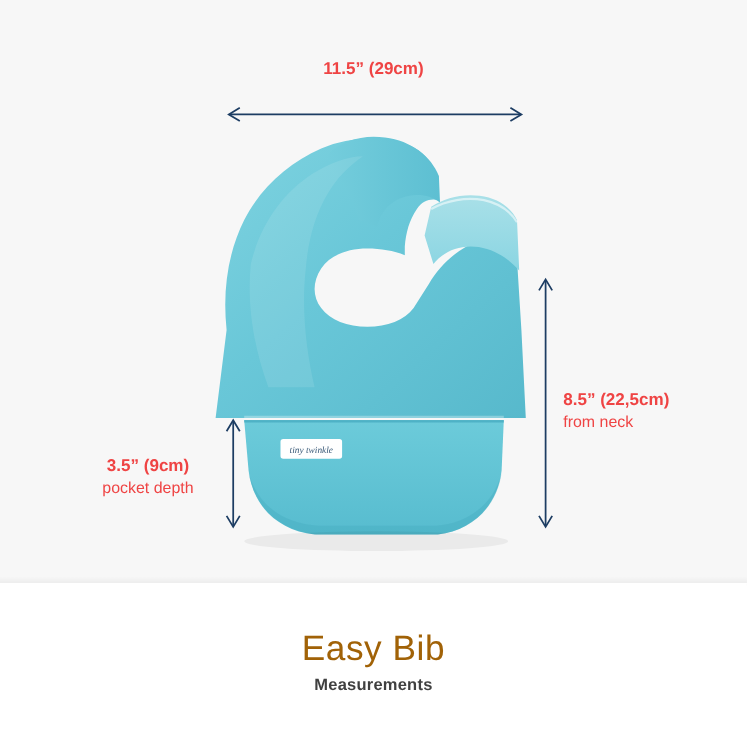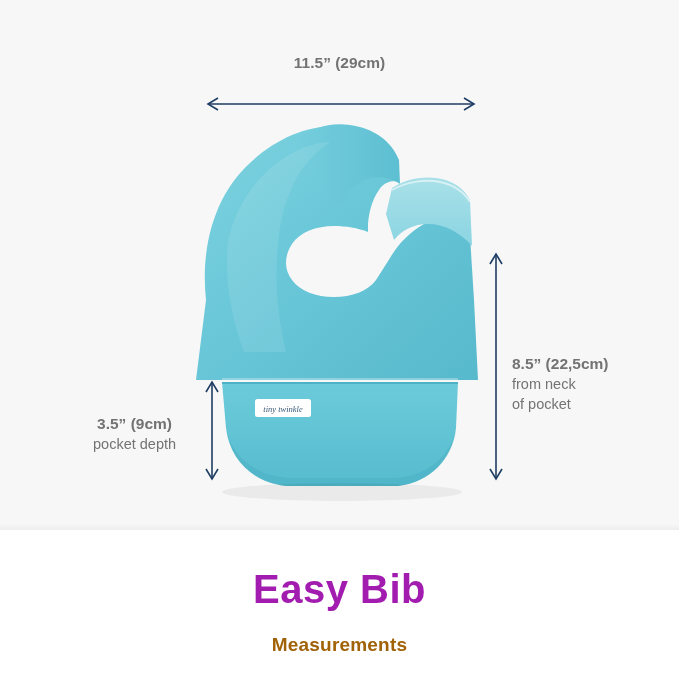--- a/index.html
+++ b/index.html
@@ -40,38 +40,38 @@
 
   
   #title-block {
     position: absolute;
     left: 0;
     top: 566px;
     width: 679px;
     text-align: center;
   }
   #product-title {
-    font-size: 40px;
-    font-weight: bold;
-    color: #a21caf;
+    font-size: 32px;
+    font-weight: normal;
+    color: #a16207;
     letter-spacing: 0.5px;
     line-height: 46px;
   }
   #product-subtitle {
-    margin-top: 22px;
-    font-size: 19px;
+    margin-top: 2px;
+    font-size: 15px;
     font-weight: bold;
-    color: #a16207;
+    color: #404040;
     letter-spacing: 0.2px;
   }
 
   
   .meas-label {
     position: absolute;
-    color: #737373;
+    color: #ef4444;
   }
   .meas-value {
     font-size: 15.5px;
     font-weight: bold;
     line-height: 21px;
     white-space: nowrap;
   }
   .meas-desc {
     font-size: 14.5px;
     font-weight: normal;
@@ -239,21 +239,20 @@
     </g>
   </svg>
 
   <div class="meas-label" id="label-shoulder">
     <div class="meas-value">11.5” (29cm)</div>
   </div>
 
   <div class="meas-label" id="label-neck">
     <div class="meas-value">8.5” (22,5cm)</div>
     <div class="meas-desc">from neck</div>
-    <div class="meas-desc">of pocket</div>
   </div>
 
   <div class="meas-label" id="label-pocket">
     <div class="meas-value">3.5” (9cm)</div>
     <div class="meas-desc">pocket depth</div>
   </div>
 
   <div id="title-block">
     <div id="product-title">Easy Bib</div>
     <div id="product-subtitle">Measurements</div>

